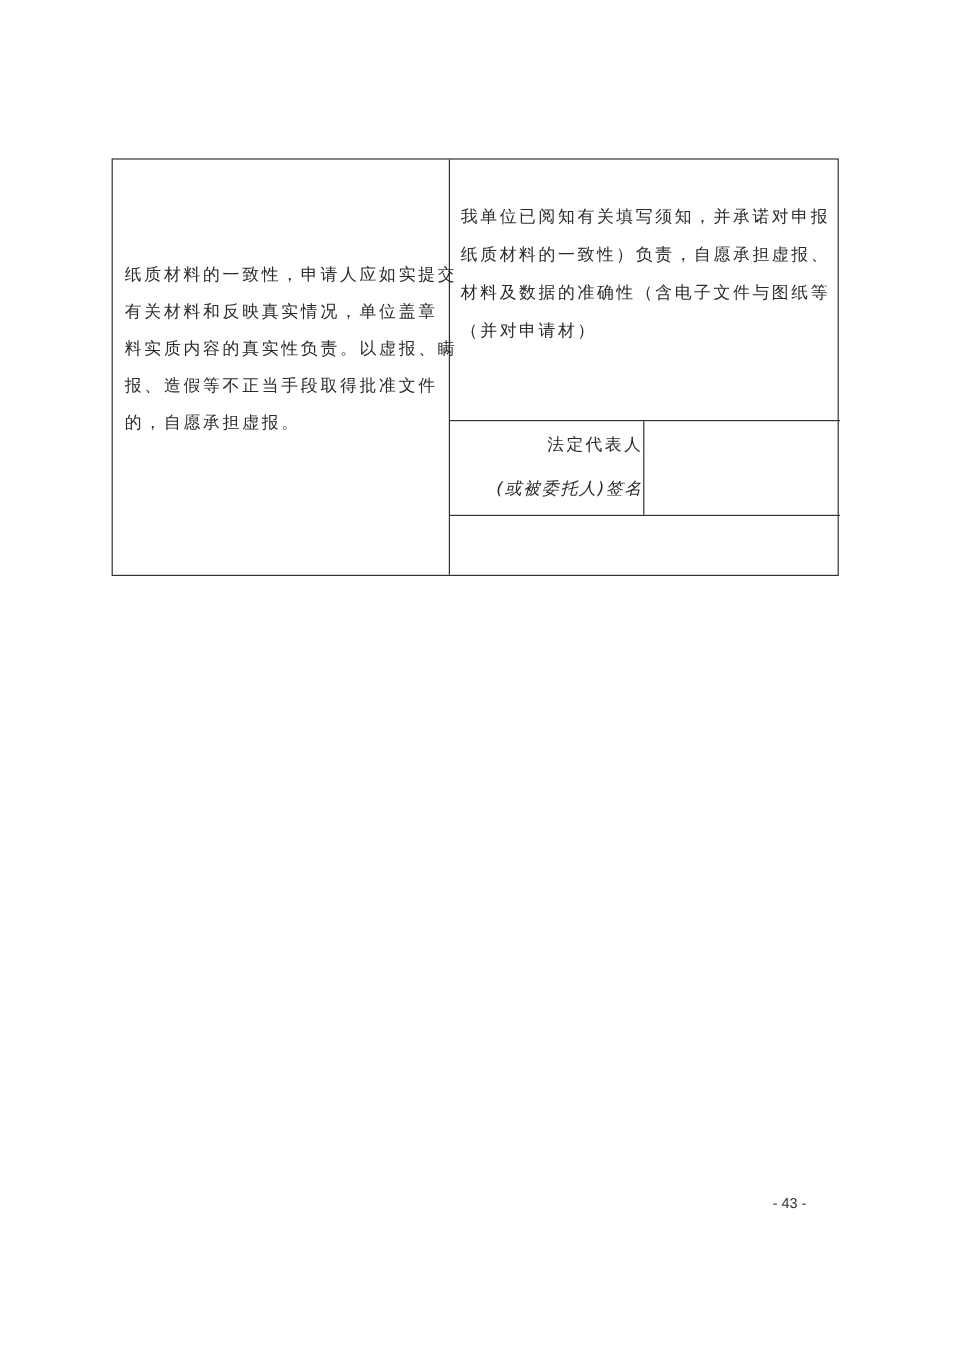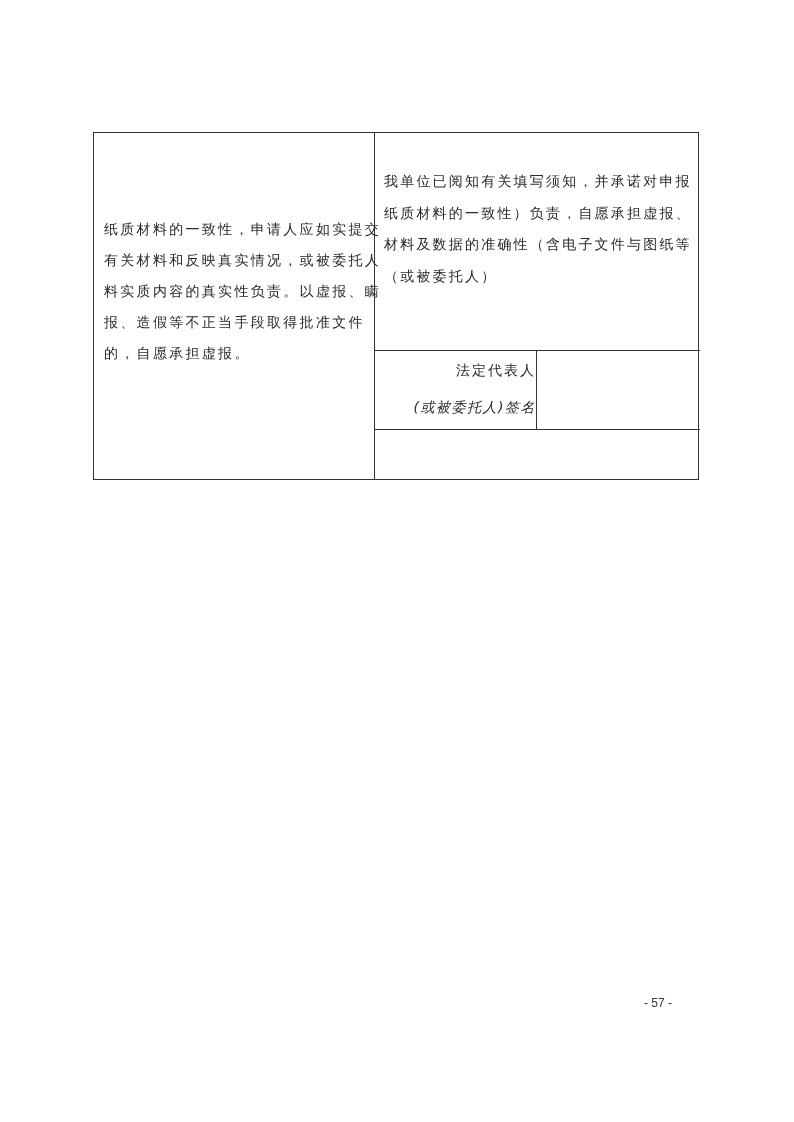--- a/index.html
+++ b/index.html
@@ -147,42 +147,42 @@
 </head>
 <body>
 
 <div class="page">
 
   <div class="form-table">
 
     <div class="left-cell">
       <div class="left-text">
         <span class="line">纸质材料的一致性，申请人应如实提交</span>
-        <span class="line">有关材料和反映真实情况，或被委托人</span>
+        <span class="line">有关材料和反映真实情况，单位盖章</span>
         <span class="line">料实质内容的真实性负责。以虚报、瞒</span>
         <span class="line">报、造假等不正当手段取得批准文件</span>
         <span class="line">的，自愿承担虚报。</span>
       </div>
     </div>
 
     <div class="right-top">
       <div class="right-text">
         <span class="line">我单位已阅知有关填写须知，并承诺对申报</span>
         <span class="line">纸质材料的一致性）负责，自愿承担虚报、</span>
         <span class="line">材料及数据的准确性（含电子文件与图纸等</span>
-        <span class="line">（或被委托人）</span>
+        <span class="line">（并对申请材）</span>
       </div>
     </div>
 
     <div class="sig-row">
       <div class="label-cell">
         <div class="sig-label-1">法定代表人</div>
         <div class="sig-label-2">(或被委托人)签名</div>
       </div>
       <div class="value-cell"></div>
     </div>
 
 
   </div>
 
-  <div class="page-number">- 57 -</div>
+  <div class="page-number">- 43 -</div>
 
 </div>
 
 </body></html>

